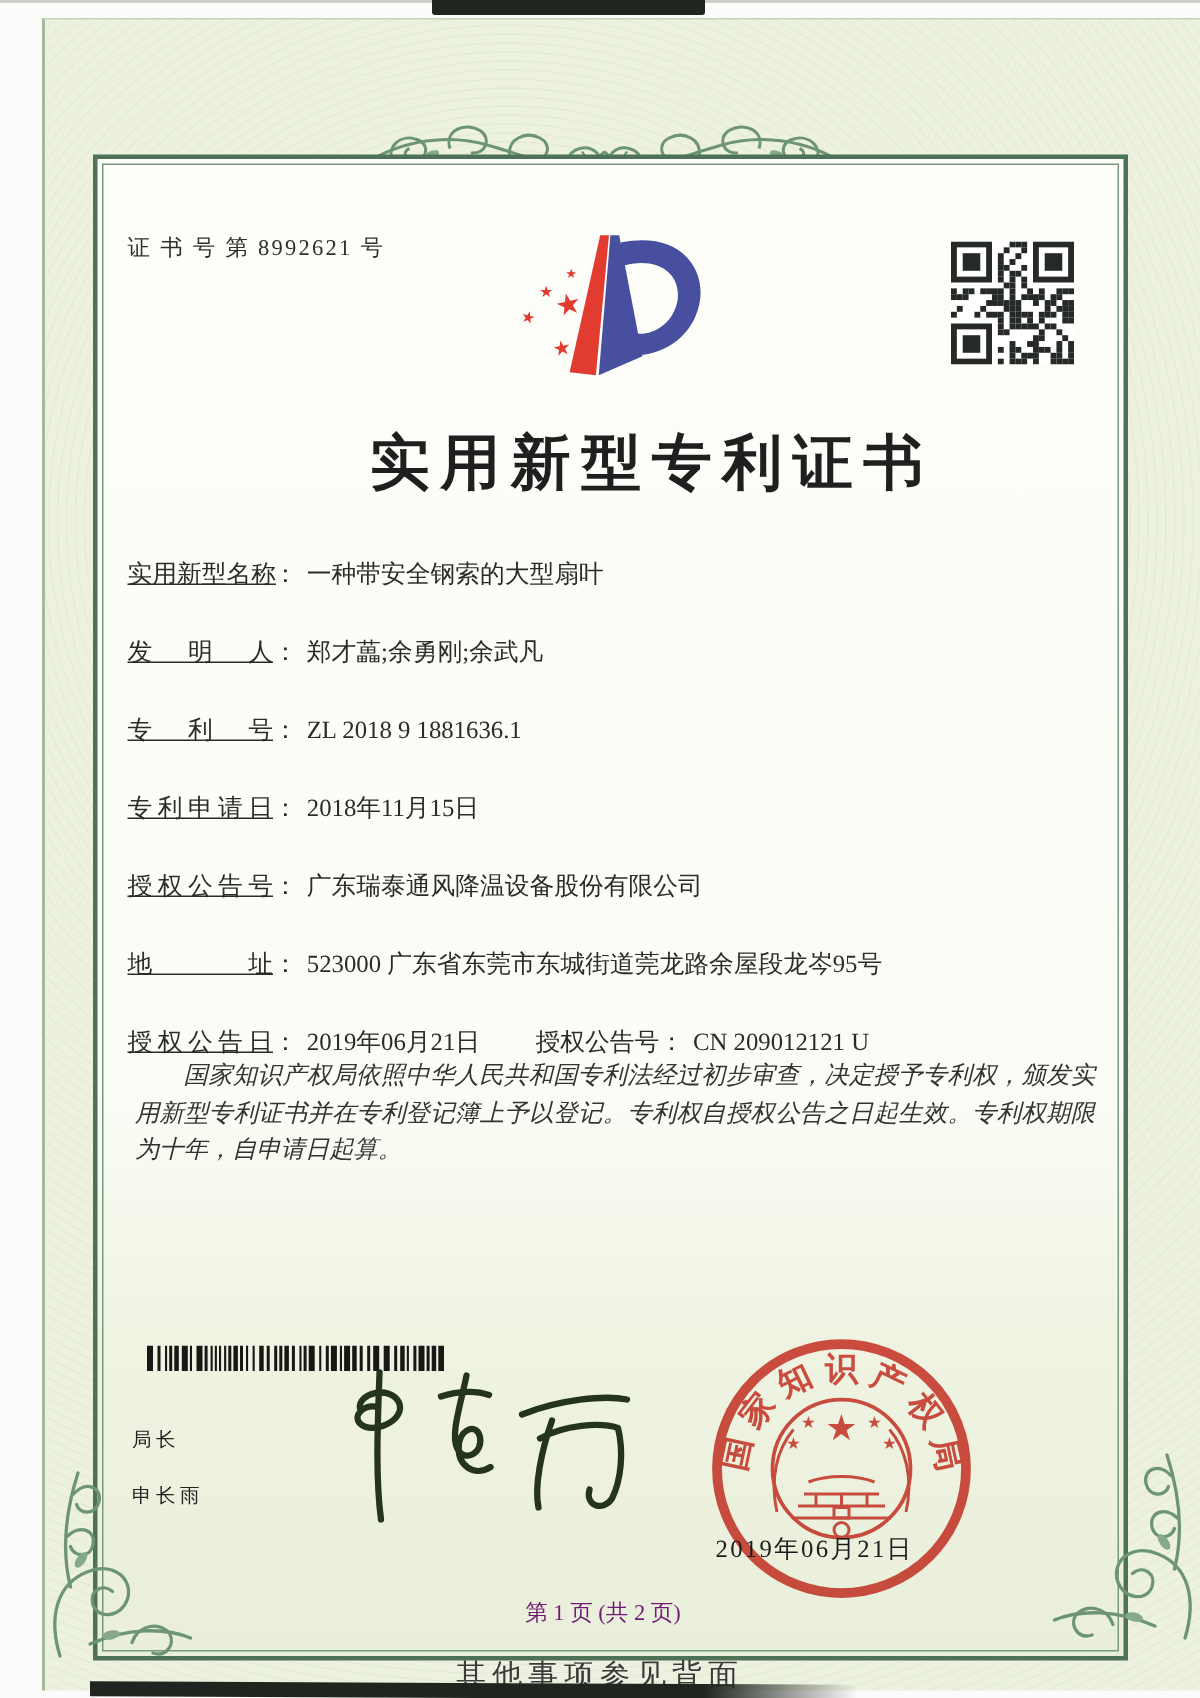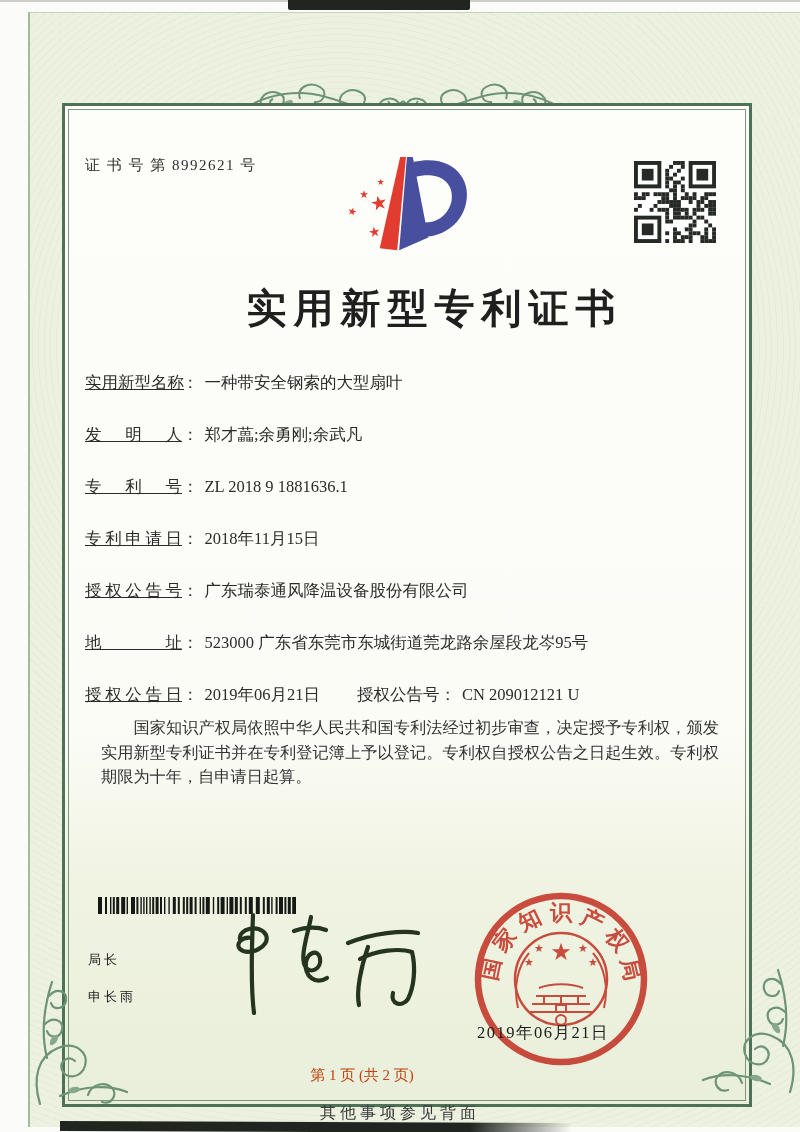--- a/index.html
+++ b/index.html
@@ -26,36 +26,36 @@
               font-size:40px;font-weight:700;letter-spacing:7px;color:#1f1f1f;}
 
   .fields{left:85px;top:372px;width:648px;font-size:16.5px;color:#2b2b2b;}
   .frow{position:absolute;left:0;white-space:nowrap;}
   .f-label{display:inline-block;width:97px;text-align:justify;text-align-last:justify;text-decoration:underline;}
   .f-colon{padding-right:6px;}
   .grant-col2{position:absolute;left:272px;top:0;white-space:nowrap;}
 
   .body-text{left:85px;top:700px;width:650px;font-size:16.2px;line-height:24.6px;
              text-align:justify;color:#333;}
-  .body-text p{margin:16px;text-indent:2em;}
+  .body-text p{margin:5px;text-indent:2em;font-style:italic;}
 
   .barcode{left:98px;top:897px;width:198px;height:17px;}
 
   .director{left:88px;font-size:13px;letter-spacing:3px;color:#222;
             font-family:"Liberation Sans","DejaVu Sans",sans-serif;}
   .director.t1{top:951px;}
   .director.t2{top:988px;}
 
   .signature{left:208px;top:905px;}
 
   .seal{left:466px;top:884px;width:190px;height:190px;mix-blend-mode:multiply;opacity:.88;}
   .seal-date{left:477px;top:1022px;font-size:16.5px;letter-spacing:1.5px;color:#1c1c1c;z-index:6;}
 
-  .page-footer{left:62px;top:1066px;width:600px;text-align:center;font-size:15px;color:#c2410c;}
-  .back-note{left:200px;top:1103px;width:400px;text-align:center;font-size:16px;
+  .page-footer{left:62px;top:1066px;width:600px;text-align:center;font-size:15px;color:#701a75;padding-left:40px;}
+  .back-note{left:200px;top:1103px;width:400px;text-align:center;font-size:20px;
              letter-spacing:4px;color:#3a3a3a;}
 
   
   .orn-top{left:238px;top:77px;}
   .fl-bl{left:30px;top:978px;}
   .fl-br{left:700px;top:966px;}
 
   
   .edge-top{left:288px;top:0;width:182px;height:10px;background:#20261f;border-radius:0 0 2px 2px;}
   .edge-top2{left:0;top:0;width:800px;height:2px;background:rgba(60,70,58,.25);}

